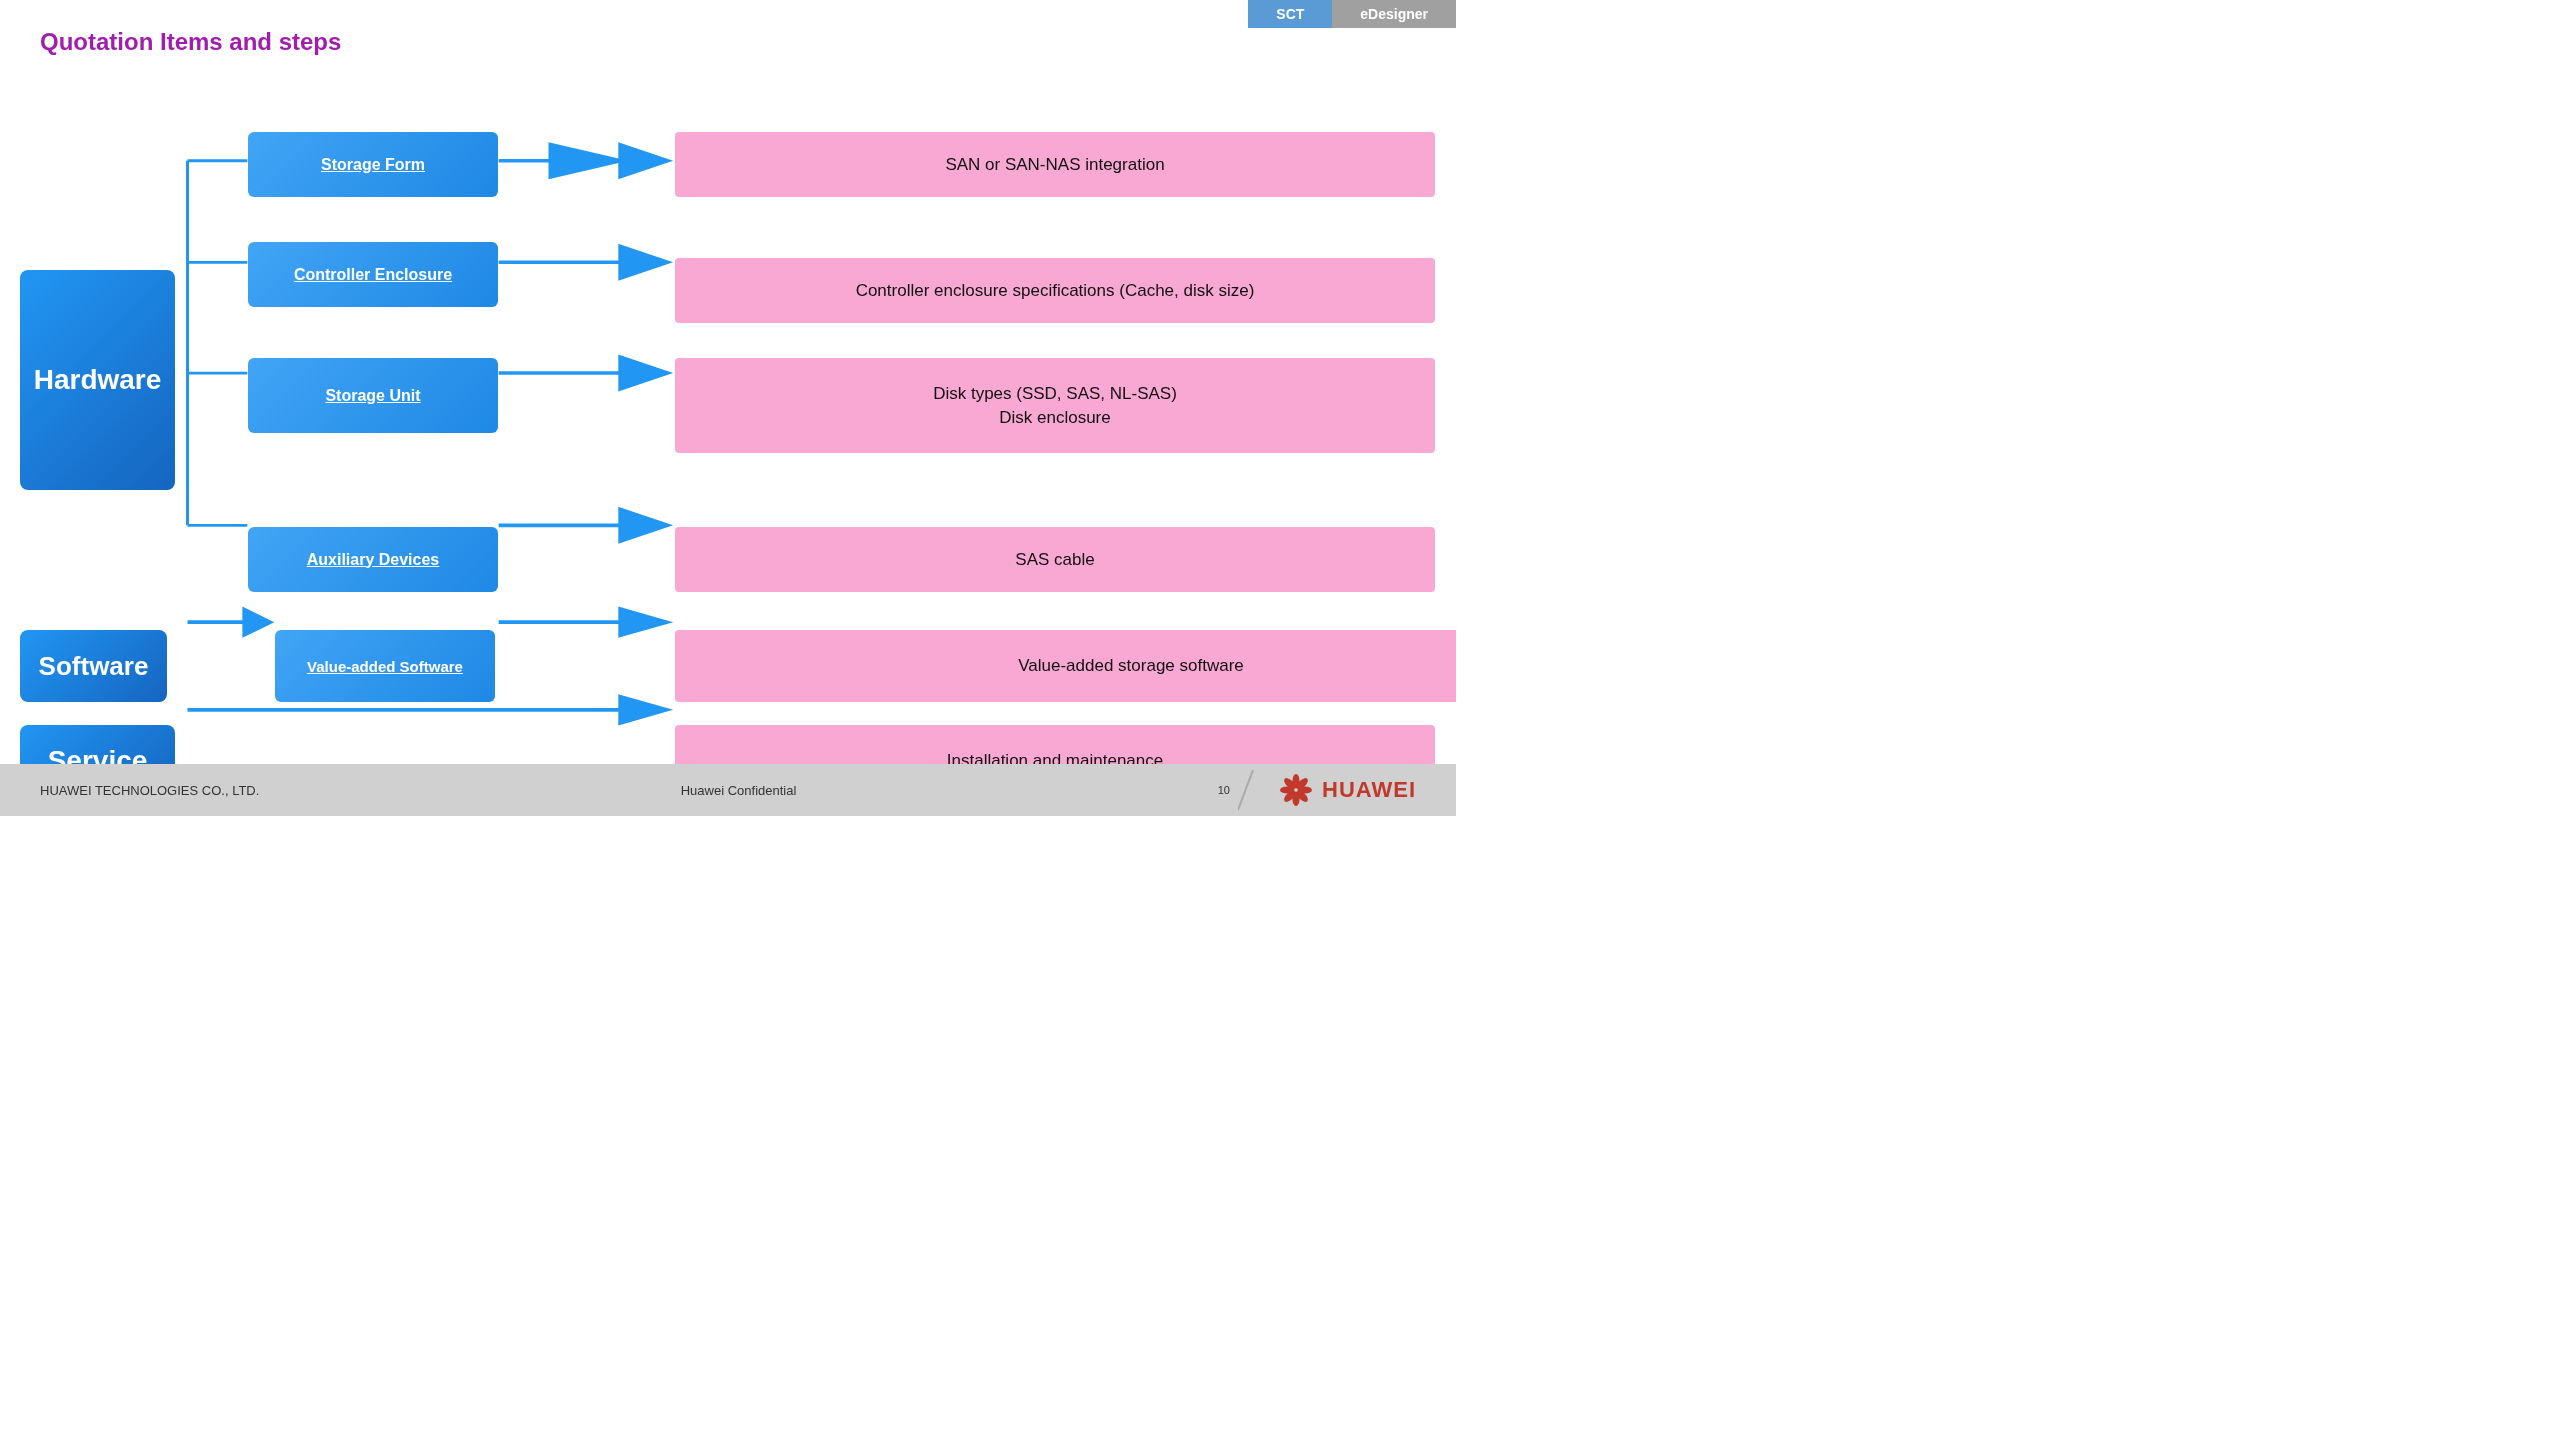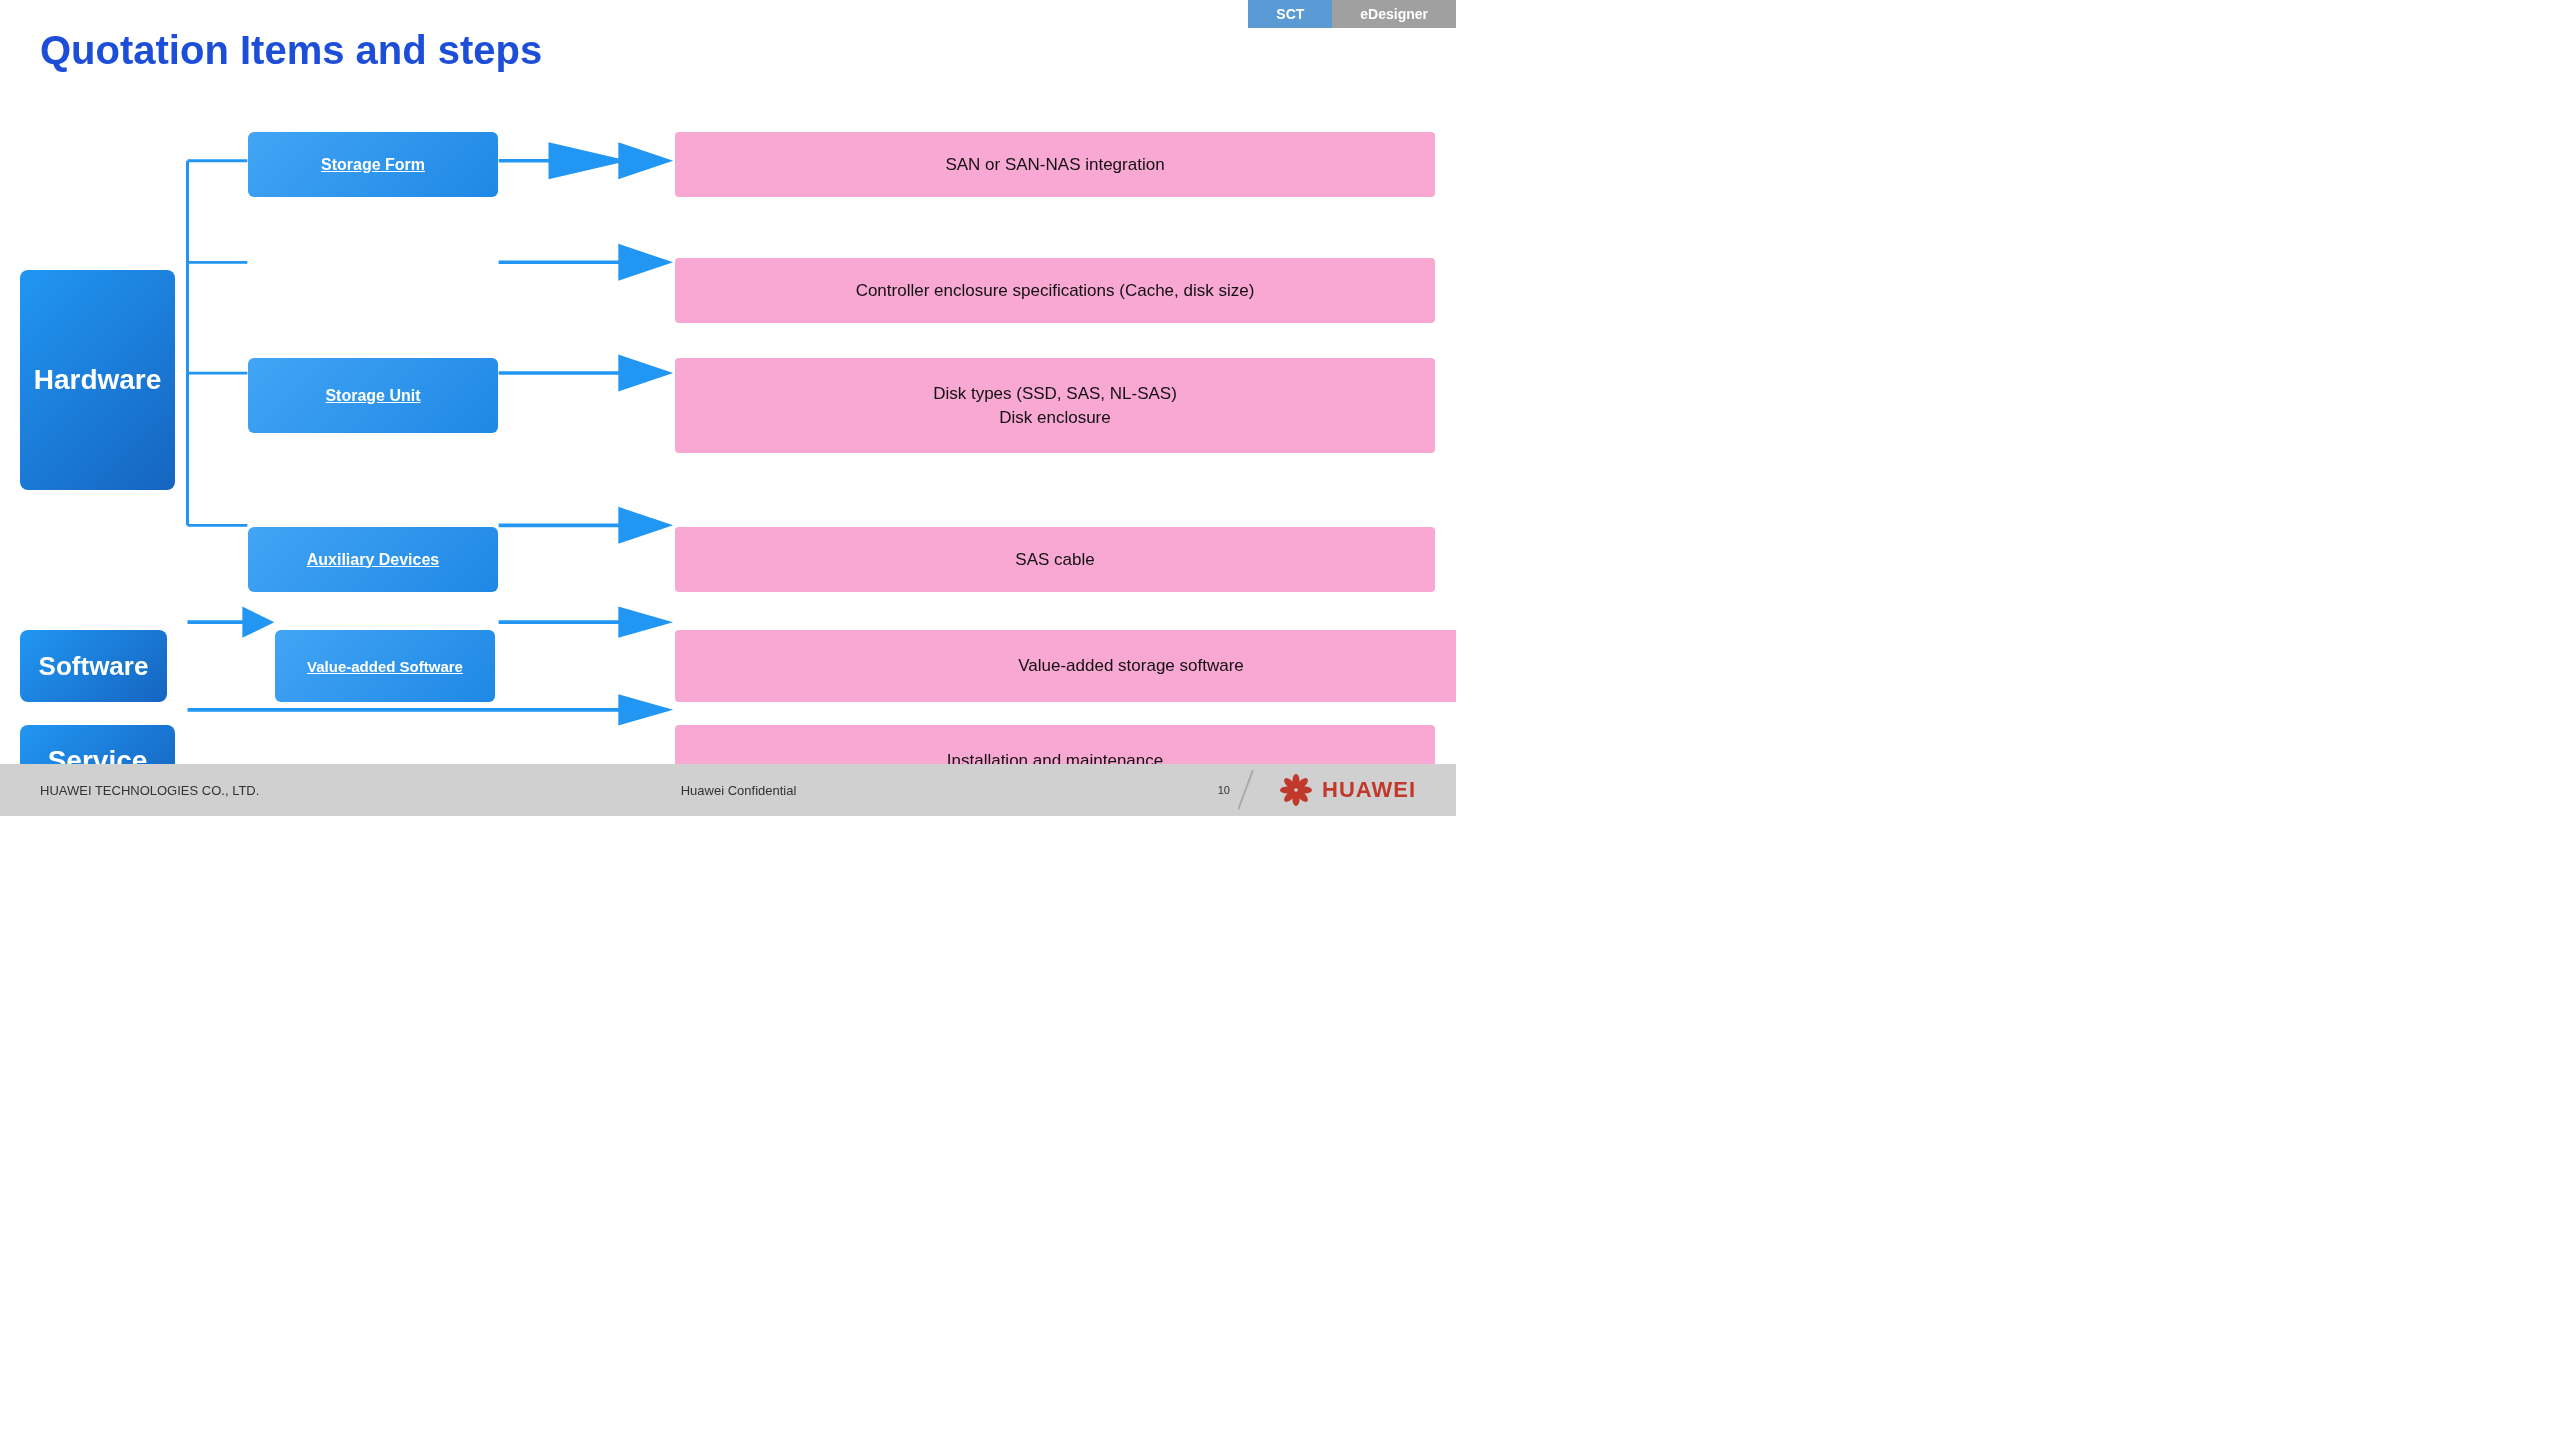--- a/index.html
+++ b/index.html
@@ -31,23 +31,23 @@
     }
     .tab-edesigner {
       background: #a0a0a0;
     }
 
     
     .page-title {
       position: absolute;
       top: 28px;
       left: 40px;
-      font-size: 40px;
-      font-weight: bold;
-      color: #1d4ed8;
+      font-size: 24px;
+      font-weight: bold;
+      color: #a21caf;
     }
 
     
     .diagram {
       position: absolute;
       top: 110px;
       left: 10px;
       right: 10px;
       bottom: 60px;
     }
@@ -201,20 +201,23 @@
   </svg>
 
   <div class="cat-box" style="left:10px; top:160px; width:155px; height:220px; font-size:28px;">
     <span>Hardware</span>
   </div>
 
   <div class="sub-box" style="left:238px; top:22px; width:250px; height:65px;">
     <span>Storage Form</span>
   </div>
 
+  <div class="sub-box" style="left:238px; top:132px; width:250px; height:65px;">
+    <span>Controller Enclosure</span>
+  </div>
 
   <div class="sub-box" style="left:238px; top:248px; width:250px; height:75px;">
     <span>Storage Unit</span>
   </div>
 
   <div class="sub-box" style="left:238px; top:417px; width:250px; height:65px;">
     <span>Auxiliary Devices</span>
   </div>
 
   <div class="result-box" style="left:665px; top:22px; width:760px; height:65px;">

